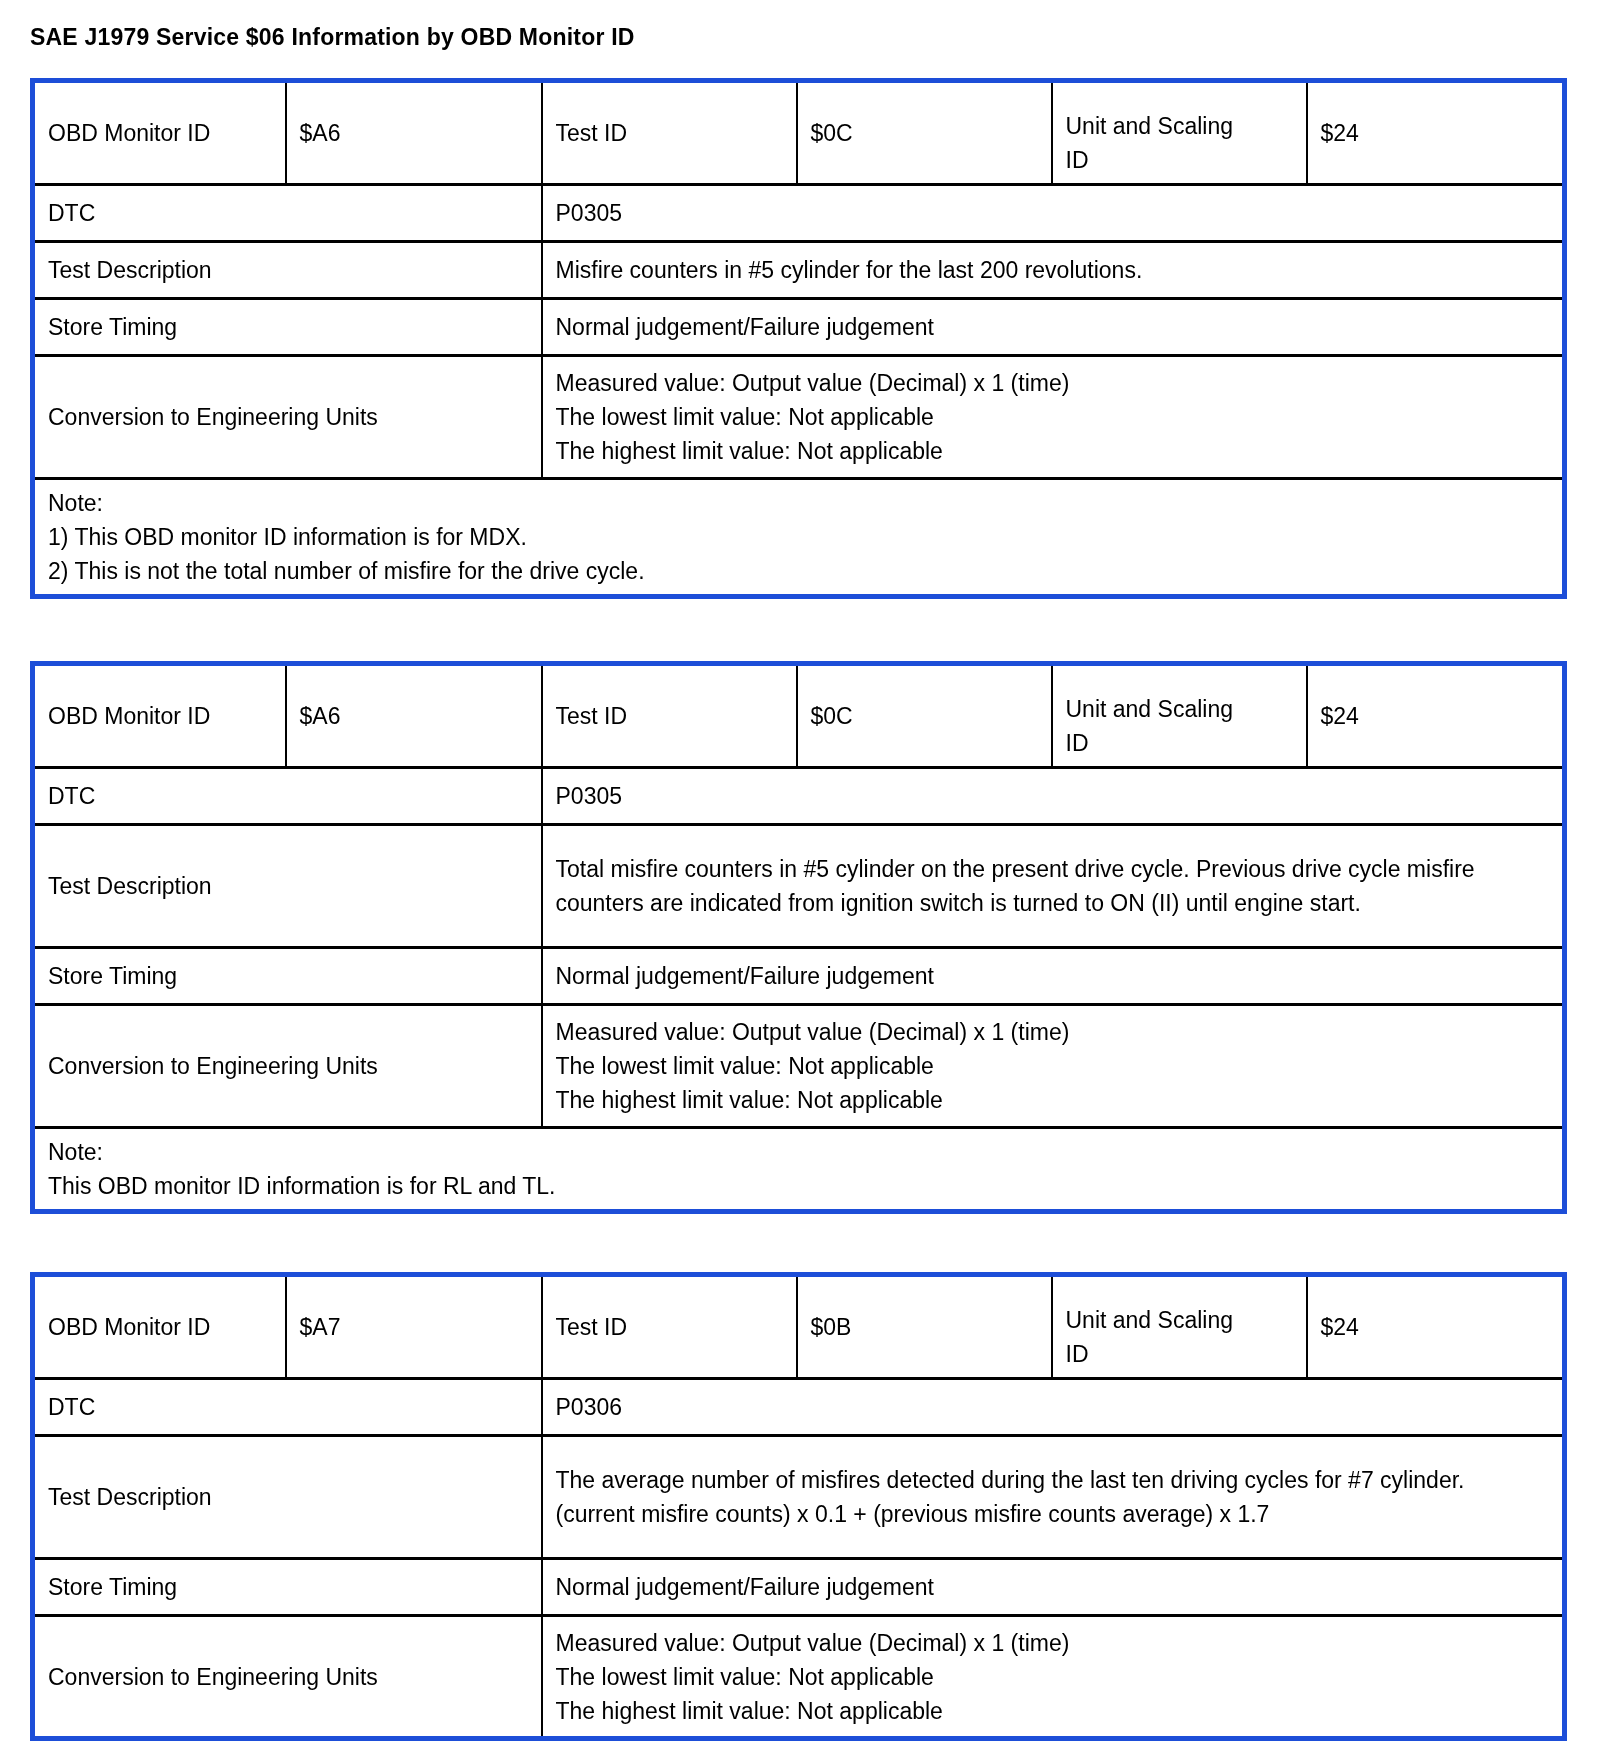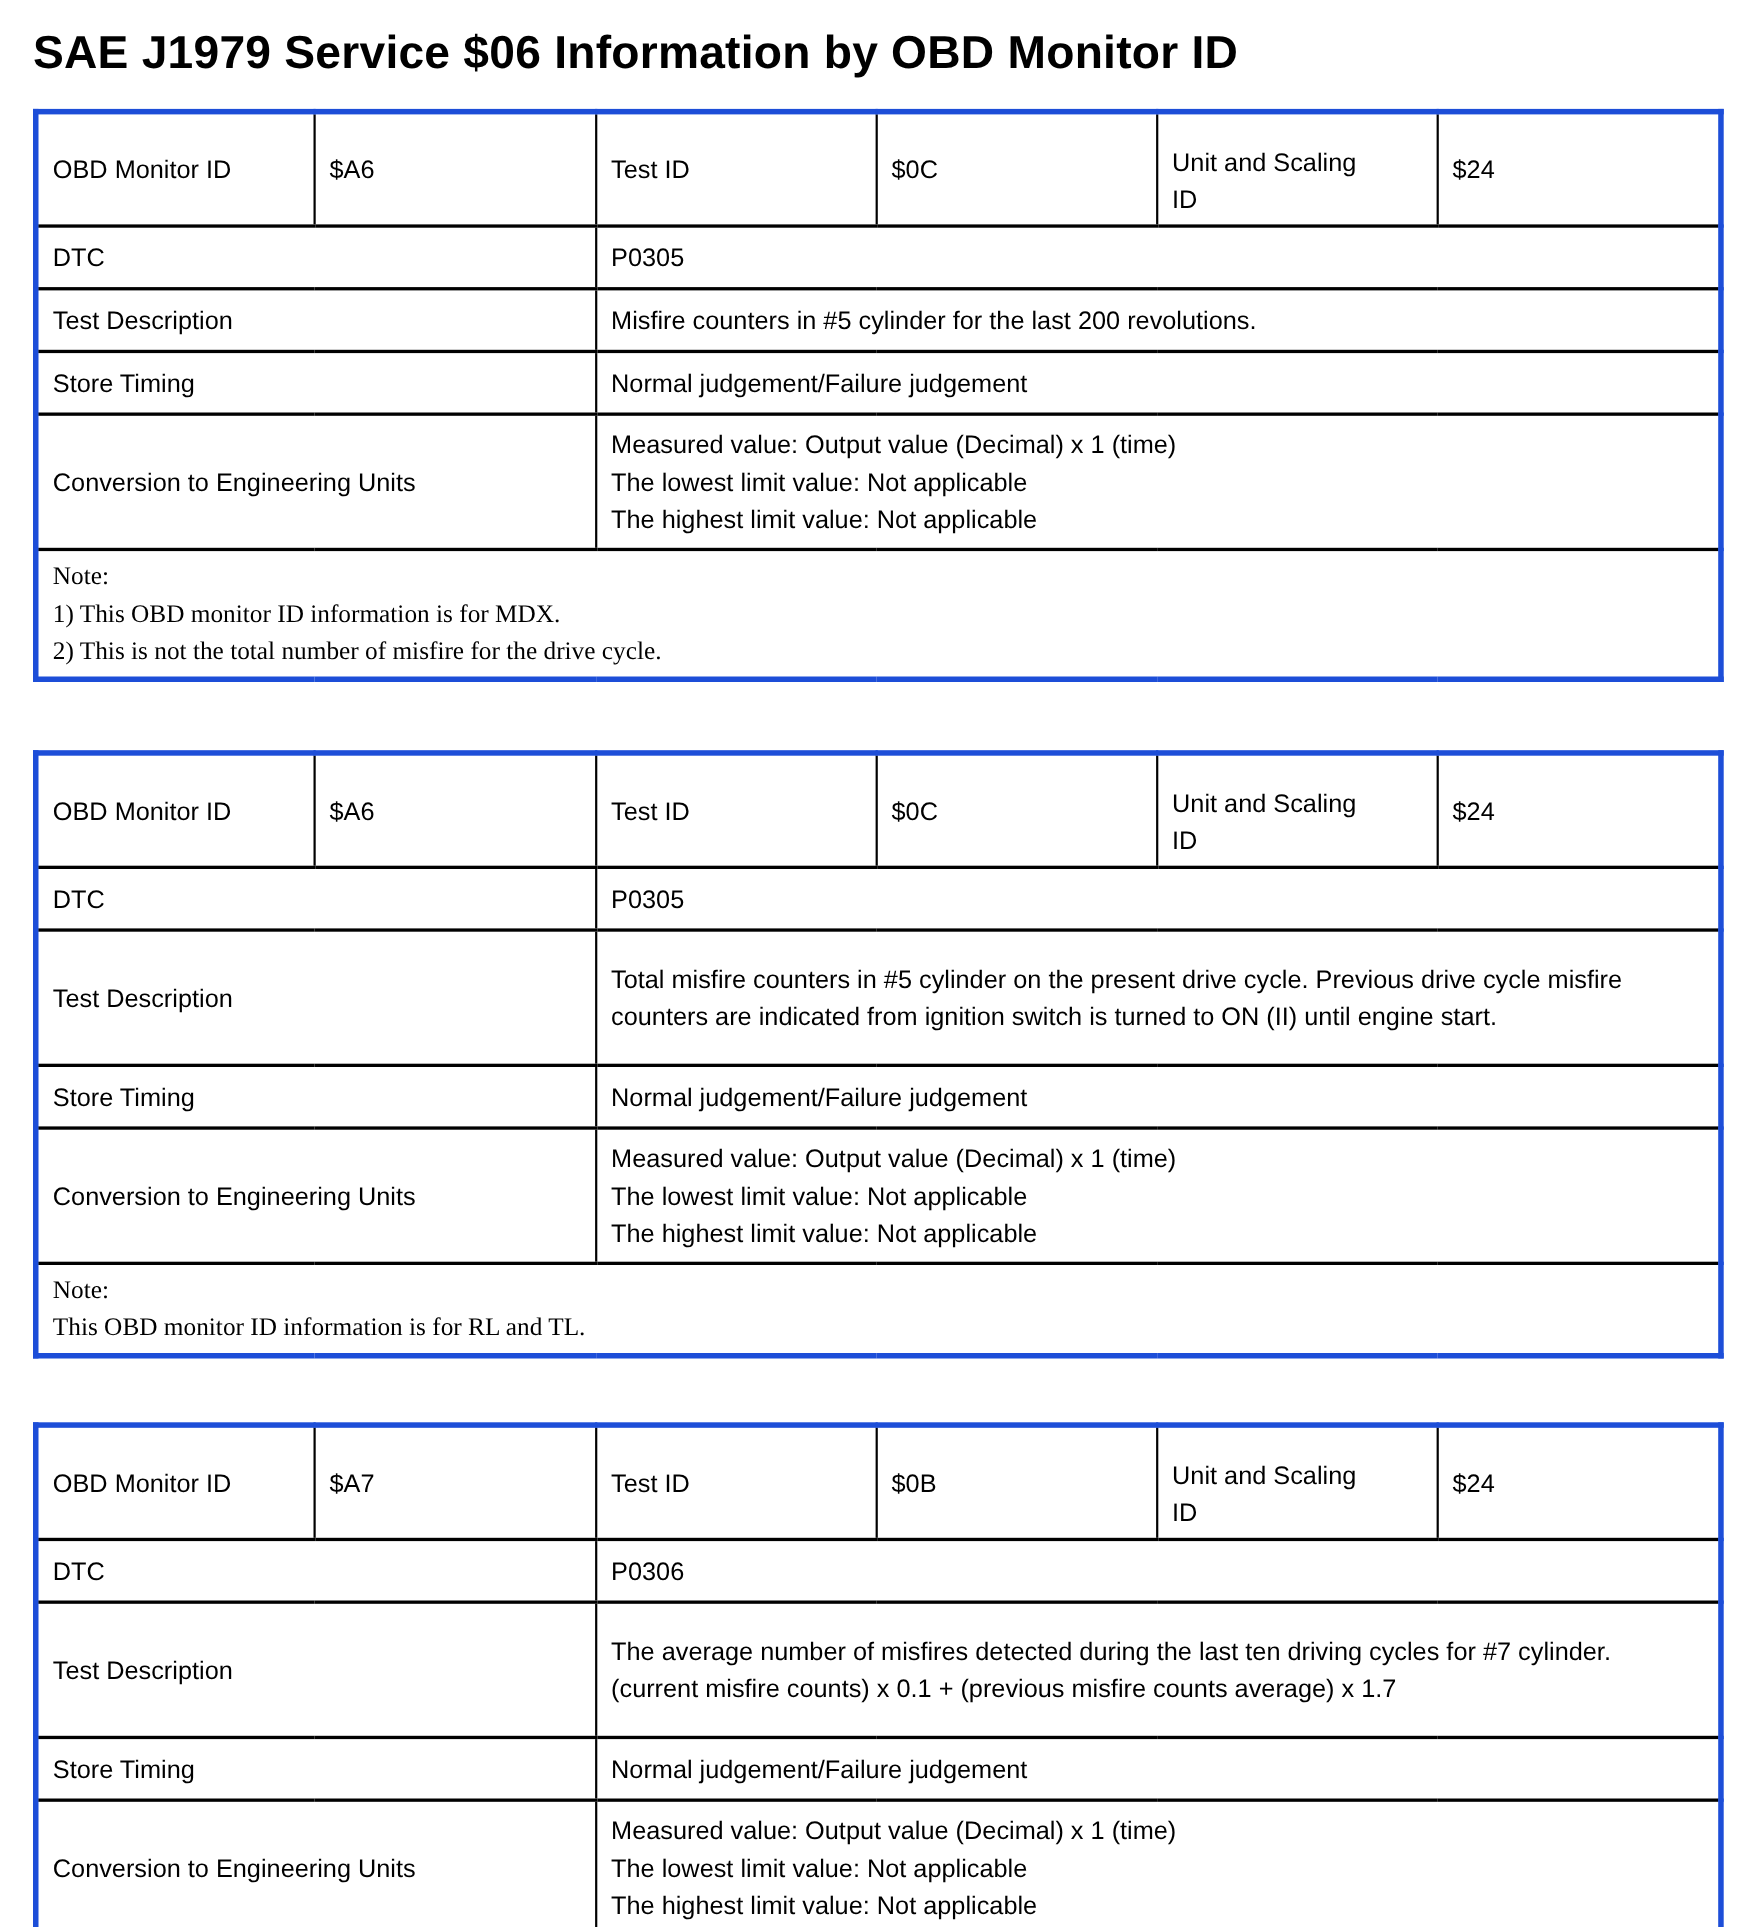--- a/index.html
+++ b/index.html
@@ -12,21 +12,21 @@
     height: 1752px;
     overflow: hidden;
     font-family: "Liberation Sans", sans-serif;
     color: #000000;
     font-size: 23px;
   }
   .page {
     padding: 24px 30px 0 30px;
   }
   h1.doc-title {
-    font-size: 42px;
+    font-size: 23px;
     font-weight: bold;
     margin: 0 0 27px 0;
     letter-spacing: 0.2px;
     color: #000000;
   }
   table.obd-table {
     border-collapse: collapse;
     table-layout: fixed;
     width: 1532px;
     border: 5px solid #1d4ed8;
@@ -47,21 +47,20 @@
   tr.h-header  { height: 88px; }
   tr.h-single  { height: 57px; }
   tr.h-desc3   { height: 123px; }
   tr.h-conv    { height: 123px; }
   tr.h-note3   { height: 112px; }
   tr.h-note2   { height: 84px; }
 
   td.note-cell {
     vertical-align: top;
     padding-top: 9px;
-    font-family: Liberation Serif, serif;
   }
   .wrap-narrow { max-width: 186px; margin-top: 20px; }
 </style>
 </head>
 <body>
 
 <div class="page">
 
   <h1 class="doc-title">SAE J1979 Service $06 Information by OBD Monitor ID</h1>
 

